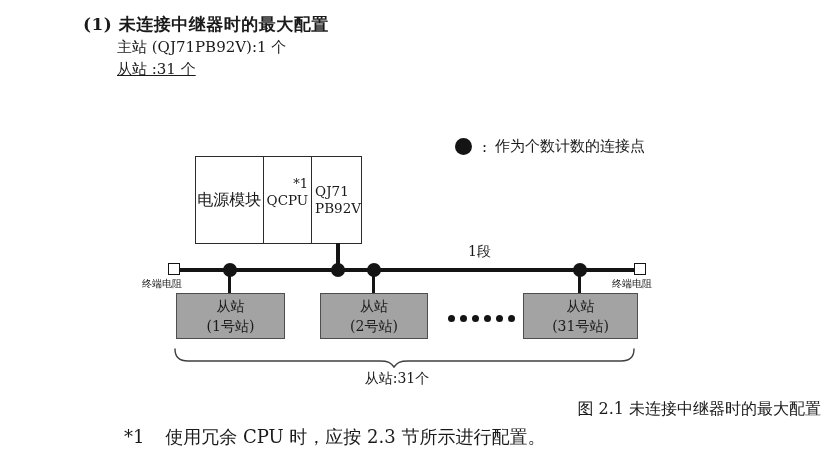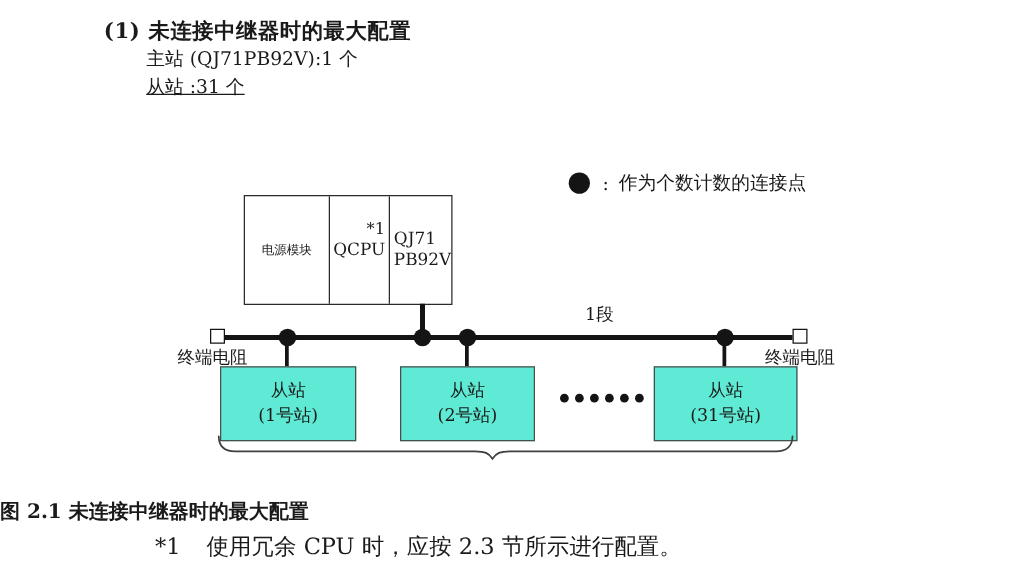--- a/index.html
+++ b/index.html
@@ -27,60 +27,60 @@
   .legend { left: 455px; top: 137px; display: flex; align-items: center; font-size: 15px; white-space: nowrap; }
   .legend-dot { width: 17px; height: 17px; border-radius: 50%; background: #141414; flex: 0 0 auto; }
   .legend-colon { margin: 0 8px 0 10px; }
 
   
   .master-label { left: 195px; top: 132px; font-size: 14px; white-space: nowrap; }
   .master-box {
     left: 195px; top: 156px; width: 167px; height: 88px;
     border: 1.5px solid #2b2b2b; display: flex; background: #fff;
   }
-  .cell { display: flex; align-items: center; justify-content: center; font-size: 10px; }
+  .cell { display: flex; align-items: center; justify-content: center; font-size: 16px; }
   .cell-power { width: 70px; border-right: 1.5px solid #2b2b2b; }
   .cell-cpu { width: 50px; border-right: 1.5px solid #2b2b2b; position: relative; font-size: 13.5px; }
   .cpu-note { position: absolute; top: 19px; right: 3px; font-size: 13px; }
   .cell-pb { flex: 1; font-size: 13.5px; justify-content: flex-start; padding-left: 3px; }
   .cell-pb .two-line span { display: block; line-height: 1.25; }
 
   
   .bus { left: 180px; top: 268px; width: 455px; height: 4px; background: #141414; }
   .vline { background: #141414; }
   .master-drop { left: 336px; top: 243px; width: 4px; height: 27px; }
   .slave-drop { width: 3px; height: 24px; top: 271px; }
   .drop-1 { left: 228px; } .drop-2 { left: 372px; } .drop-3 { left: 578px; }
   .term-sq {
     width: 12px; height: 12px; top: 263px;
     border: 1.5px solid #141414; background: #ffffff;
   }
   .term-sq.left { left: 168px; } .term-sq.right { left: 634px; }
-  .term-label { top: 277px; font-size: 14px; white-space: nowrap; }
+  .term-label { top: 277px; font-size: 10px; white-space: nowrap; }
   .term-label.left { left: 142px; } .term-label.right { left: 612px; }
   .seg-label { left: 468px; top: 243px; font-size: 14px; white-space: nowrap; }
   .conn-dot { width: 14px; height: 14px; border-radius: 50%; background: #141414; top: 263px; }
   .cd-1 { left: 223px; } .cd-2 { left: 331px; } .cd-3 { left: 367px; } .cd-4 { left: 573px; }
 
   
   .slave-box {
-    top: 293px; height: 60px; border: 1px solid #4d4d4d; background: #5eead4;
+    top: 293px; height: 46px; border: 1px solid #4d4d4d; background: #a3a3a3;
     display: flex; flex-direction: column; align-items: center; justify-content: center;
     font-size: 14px; line-height: 1.45; text-align: left; white-space: nowrap;
   }
   .slave-1 { left: 176px; width: 109px; }
   .slave-2 { left: 320px; width: 108px; }
   .slave-31 { left: 523px; width: 115px; }
   .ellipsis { left: 448px; top: 315px; display: flex; gap: 5px; align-items: center; }
   .mini-dot { width: 7px; height: 7px; border-radius: 50%; background: #141414; display: inline-block; }
 
   
   .brace-svg { left: 170px; top: 346px; width: 470px; height: 26px; }
   .brace-label { left: 337px; top: 370px; width: 120px; text-align: center; font-size: 14px; white-space: nowrap; }
-  .caption { left: 0; top: 399px; width: 100%; text-align: left; font-size: 16px; font-weight: bold; white-space: nowrap; }
+  .caption { left: 0; top: 399px; width: 100%; text-align: right; font-size: 16px; font-weight: normal; white-space: nowrap; }
   .footnote { left: 124px; top: 425px; font-size: 18px; white-space: nowrap; }
   .footnote-ref { display: inline-block; }
   .footnote-text { display: inline-block; margin-left: 15px; }
 </style>
 </head>
 <body>
 
 <div class="page">
 
   <div class="abs heading">(1) 未连接中继器时的最大配置</div>
@@ -144,20 +144,21 @@
       <span class="mini-dot"></span>
     </div>
   <div class="abs slave-box slave-31">
     <span>从站</span>
     <span>(31号站)</span>
   </div>
 
   <svg class="abs brace-svg" viewBox="0 0 470 26" xmlns="http://www.w3.org/2000/svg">
     <path d="M5,3 C5,11 9,15 18,15 L210,15 C218,15 221,16.5 224,21 C227,16.5 230,15 238,15 L451,15 C459,15 464,11 464,3" fill="none" stroke="#3f3f3f" stroke-width="1.4" stroke-linecap="round"></path>
   </svg>
+  <div class="abs brace-label">从站:31个</div>
 
   <div class="abs caption">图 2.1 未连接中继器时的最大配置</div>
   <div class="abs footnote">
     <span class="footnote-ref">*1</span>
     <span class="footnote-text">使用冗余 CPU 时，应按 2.3 节所示进行配置。</span>
   </div>
 
 </div>
 
 </body></html>

